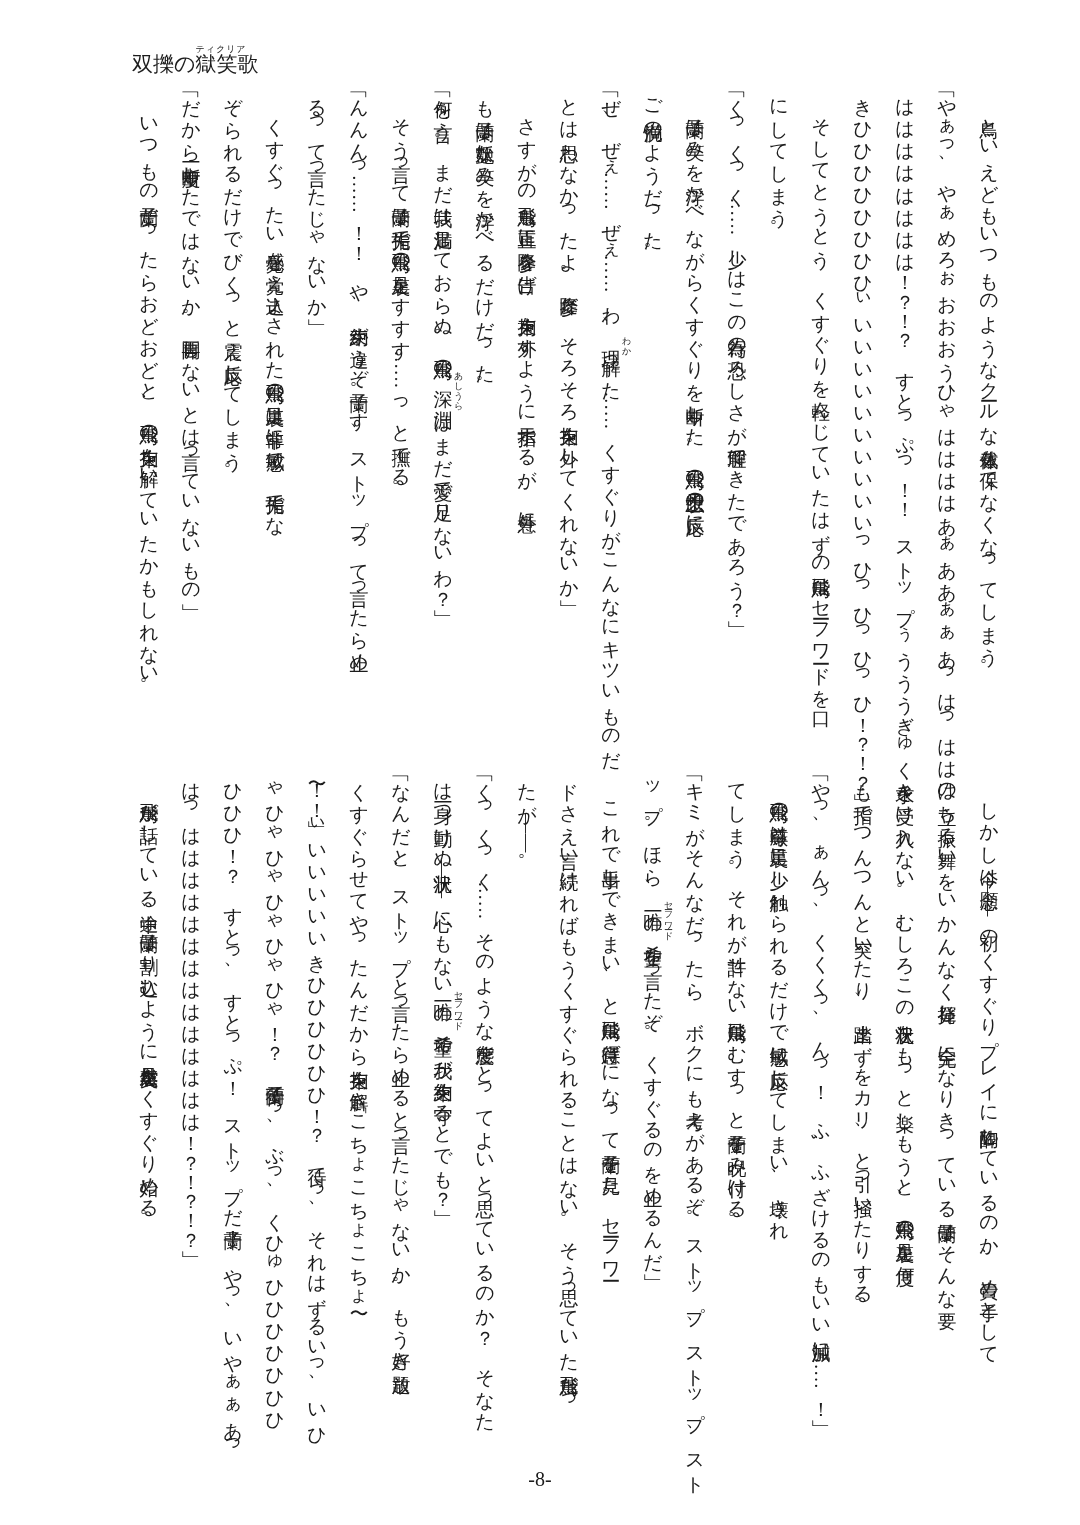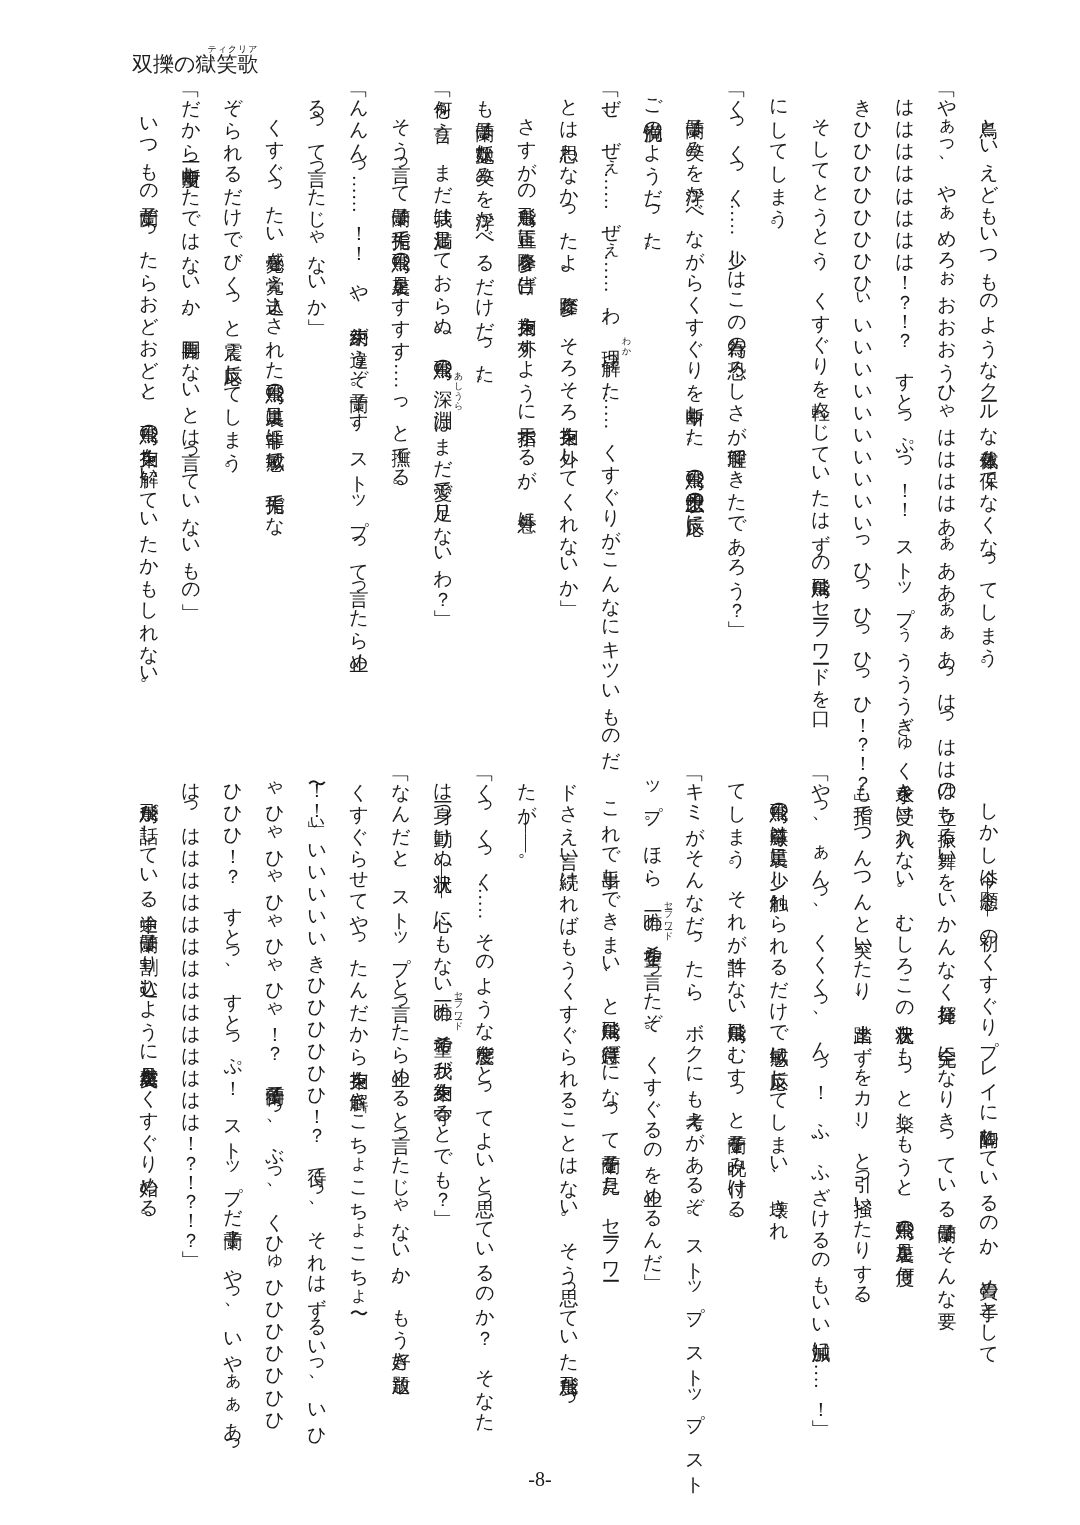--- a/index.html
+++ b/index.html
@@ -6,21 +6,21 @@
   .page {
     position:relative; width:1080px; height:1525px; margin:0 auto;
     background:#ffffff; overflow:hidden;
     font-family:"Liberation Serif","DejaVu Serif",serif;
     color:#1c1c1c;
   }
   .doc-title {
     position:absolute; left:132px; top:44px;
     font-size:21px; line-height:1.1; white-space:nowrap;
   }
-  .doc-title ruby rt { font-size:9px; letter-spacing:1px; text-align:right; }
+  .doc-title ruby rt { font-size:9px; letter-spacing:1px; text-align:left; }
   .vblock {
     position:absolute;
     writing-mode:vertical-rl;
     -webkit-writing-mode:vertical-rl;
     text-orientation:mixed;
     font-size:19px;
     line-height:42px;
     letter-spacing:0.3px;
   }
   .vblock.top    { left:128px; top:86px;  width:882px; height:650px; }

